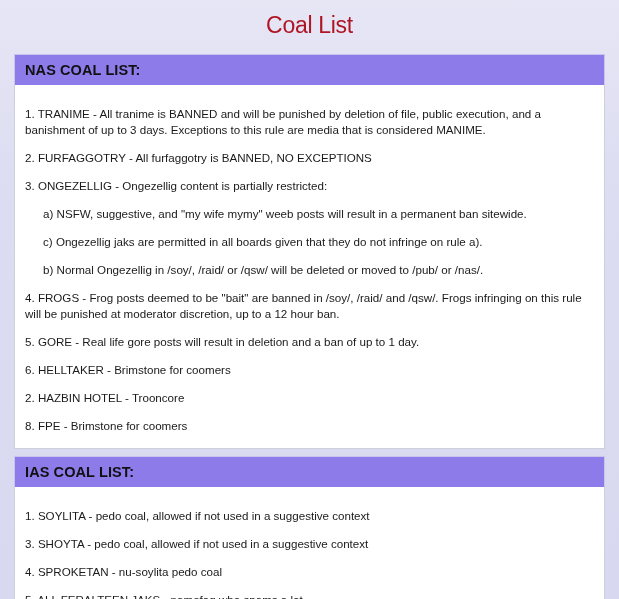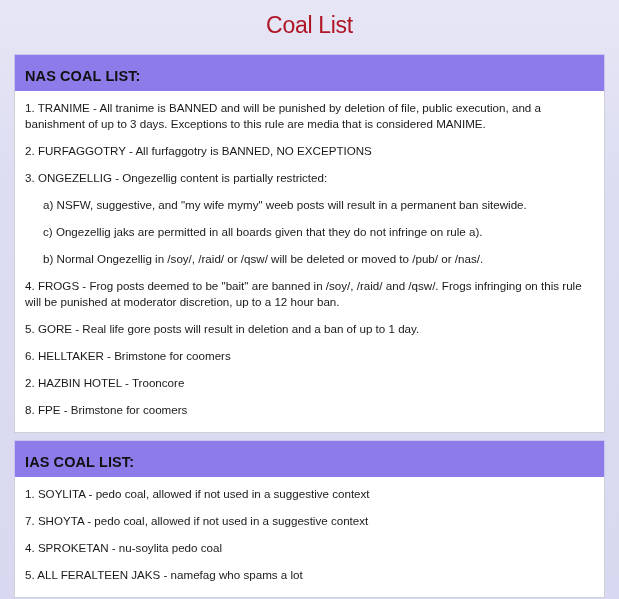--- a/index.html
+++ b/index.html
@@ -35,37 +35,37 @@
   }
   .section:last-child {
     margin-bottom: 0;
   }
   .section-header {
     background: #8d7bea;
     color: #111111;
     font-size: 14.5px;
     font-weight: bold;
     letter-spacing: 0.1px;
-    padding: 13px 10px 7px 10px;
+    padding: 7px 10px 7px 10px;
     border: 1px solid #c9c4ee;
     border-bottom: none;
     box-sizing: border-box;
   }
   .section-body {
     background: #ffffff;
     border: 1px solid #cfcfd9;
     border-top: none;
     box-sizing: border-box;
     padding: 9px 10px 12px 10px;
   }
   .rule {
     color: #1a1a1a;
     font-size: 11.6px;
     line-height: 1.38;
-    margin: 0 0 11px 0;
+    margin: 12px 0 11px 0;
     text-align: left;
   }
   .rule:last-child {
     margin-bottom: 2px;
   }
   .rule.sub {
     padding-left: 18px;
   }
 </style>
 </head>
@@ -89,20 +89,20 @@
           <p class="rule">5. GORE - Real life gore posts will result in deletion and a ban of up to 1 day.</p>
           <p class="rule">6. HELLTAKER - Brimstone for coomers</p>
           <p class="rule">2. HAZBIN HOTEL - Trooncore</p>
           <p class="rule">8. FPE - Brimstone for coomers</p>
         </div>
       </div>
       <div class="section">
         <div class="section-header">IAS COAL LIST:</div>
         <div class="section-body">
           <p class="rule">1. SOYLITA - pedo coal, allowed if not used in a suggestive context</p>
-          <p class="rule">7. SHOYTA - pedo coal, allowed if not used in a suggestive context</p>
+          <p class="rule">3. SHOYTA - pedo coal, allowed if not used in a suggestive context</p>
           <p class="rule">4. SPROKETAN - nu-soylita pedo coal</p>
           <p class="rule">5. ALL FERALTEEN JAKS - namefag who spams a lot</p>
         </div>
       </div>
     </div>
 
 </div>
 
 </body></html>

